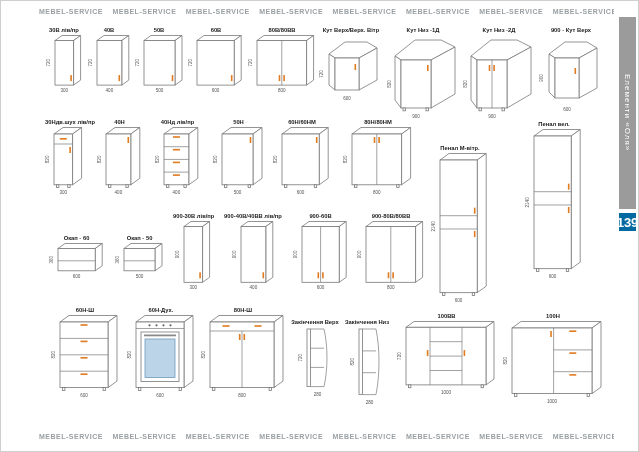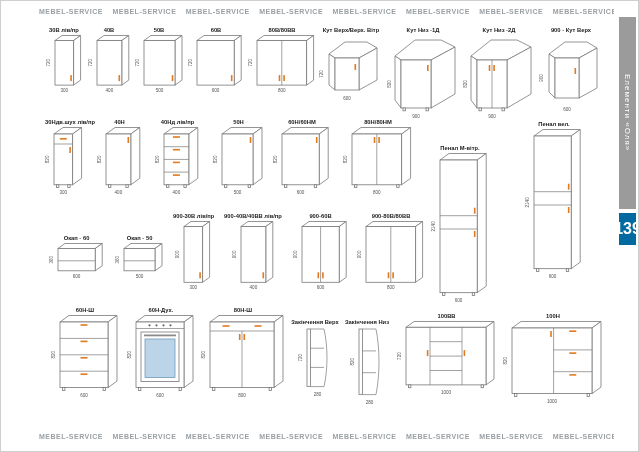--- a/index.html
+++ b/index.html
@@ -5,22 +5,22 @@
   html,body{margin:0;padding:0;background:#e6e6e6;}
   .page{position:relative;width:639px;height:452px;background:#ffffff;overflow:hidden;
         font-family:"Liberation Sans",sans-serif;border:1px solid #cfcfcf;box-sizing:border-box;}
   .banner{position:absolute;left:38px;width:575px;height:11px;font-size:7px;font-weight:bold;
           letter-spacing:.5px;word-spacing:7px;color:#9aa0a4;white-space:nowrap;overflow:hidden;}
   .banner.top{top:7px;}
   .banner.bottom{bottom:7px;}
   .side-title{position:absolute;top:16px;right:2px;width:17px;height:192px;background:#9b9b9b;
           color:#fff;font-size:8px;letter-spacing:1px;writing-mode:vertical-rl;
           display:flex;align-items:center;justify-content:center;}
-  .side-page{position:absolute;top:212px;right:2px;width:17px;height:32px;background:#0369a1;
-          color:#fff;font-weight:bold;font-size:16px;display:flex;align-items:center;justify-content:center;}
+  .side-page{position:absolute;top:212px;right:2px;width:17px;height:18px;background:#0369a1;
+          color:#fff;font-weight:bold;font-size:13px;display:flex;align-items:center;justify-content:center;}
   .grid{position:absolute;inset:0;}
   .cell{position:absolute;text-align:center;}
   .cell .lbl{font-size:5.8px;font-weight:bold;color:#1a1a1a;line-height:1.1;white-space:nowrap;margin-bottom:1px;}
   .cell svg{display:block;margin:0 auto;overflow:visible;}
   svg .f{fill:#ffffff;stroke:#787878;stroke-width:.8;}
   svg .ln{stroke:#787878;stroke-width:.7;fill:none;}
   svg .d{font-family:"Liberation Sans",sans-serif;font-size:4.6px;fill:#555;}
 </style>
 </head>
 <body>

